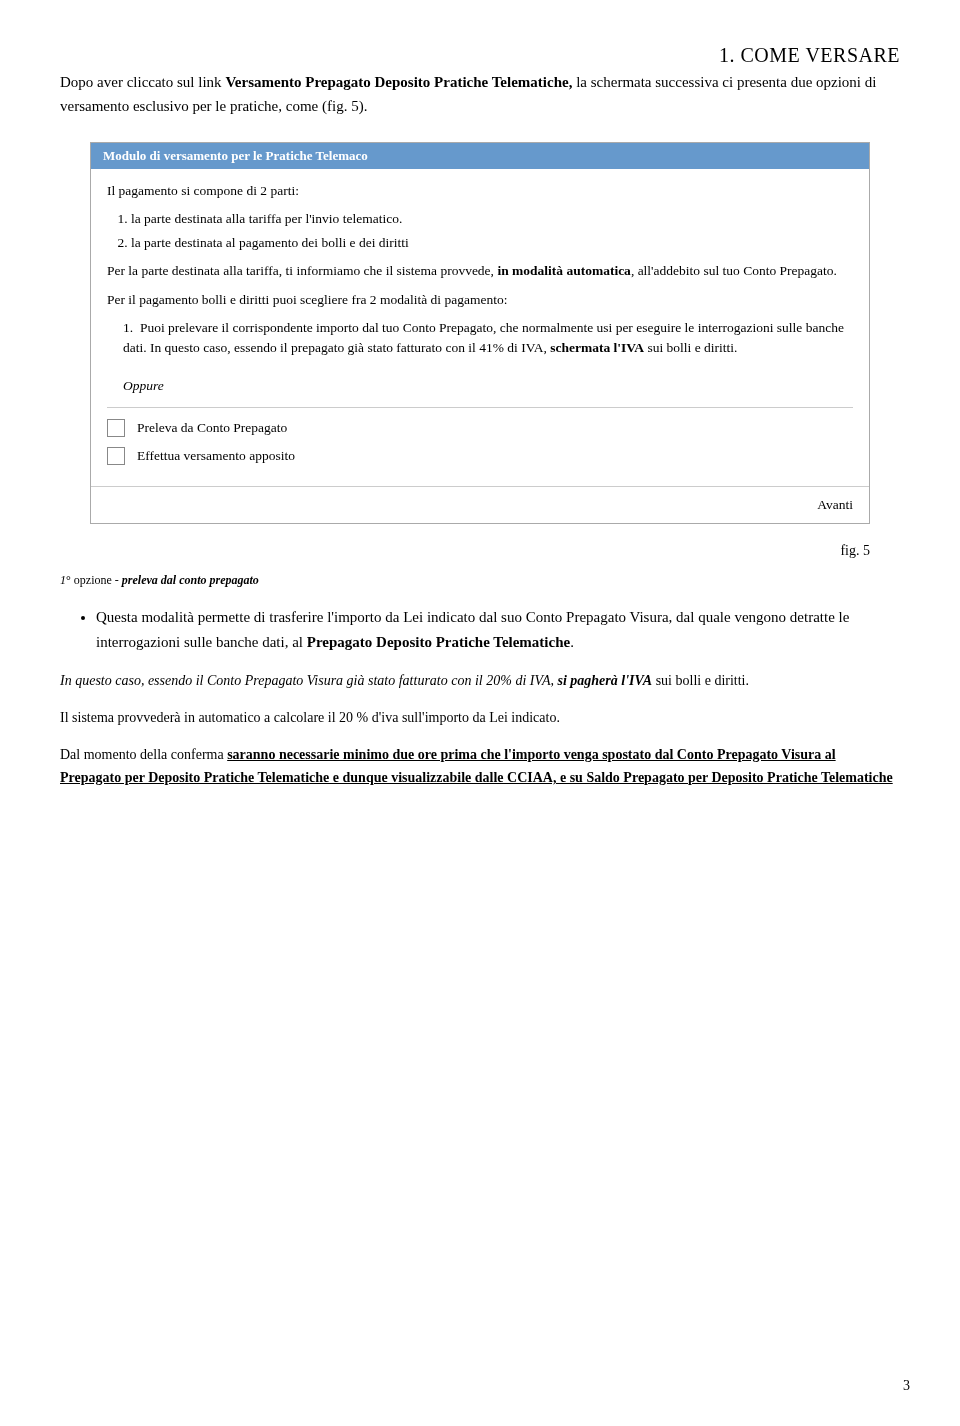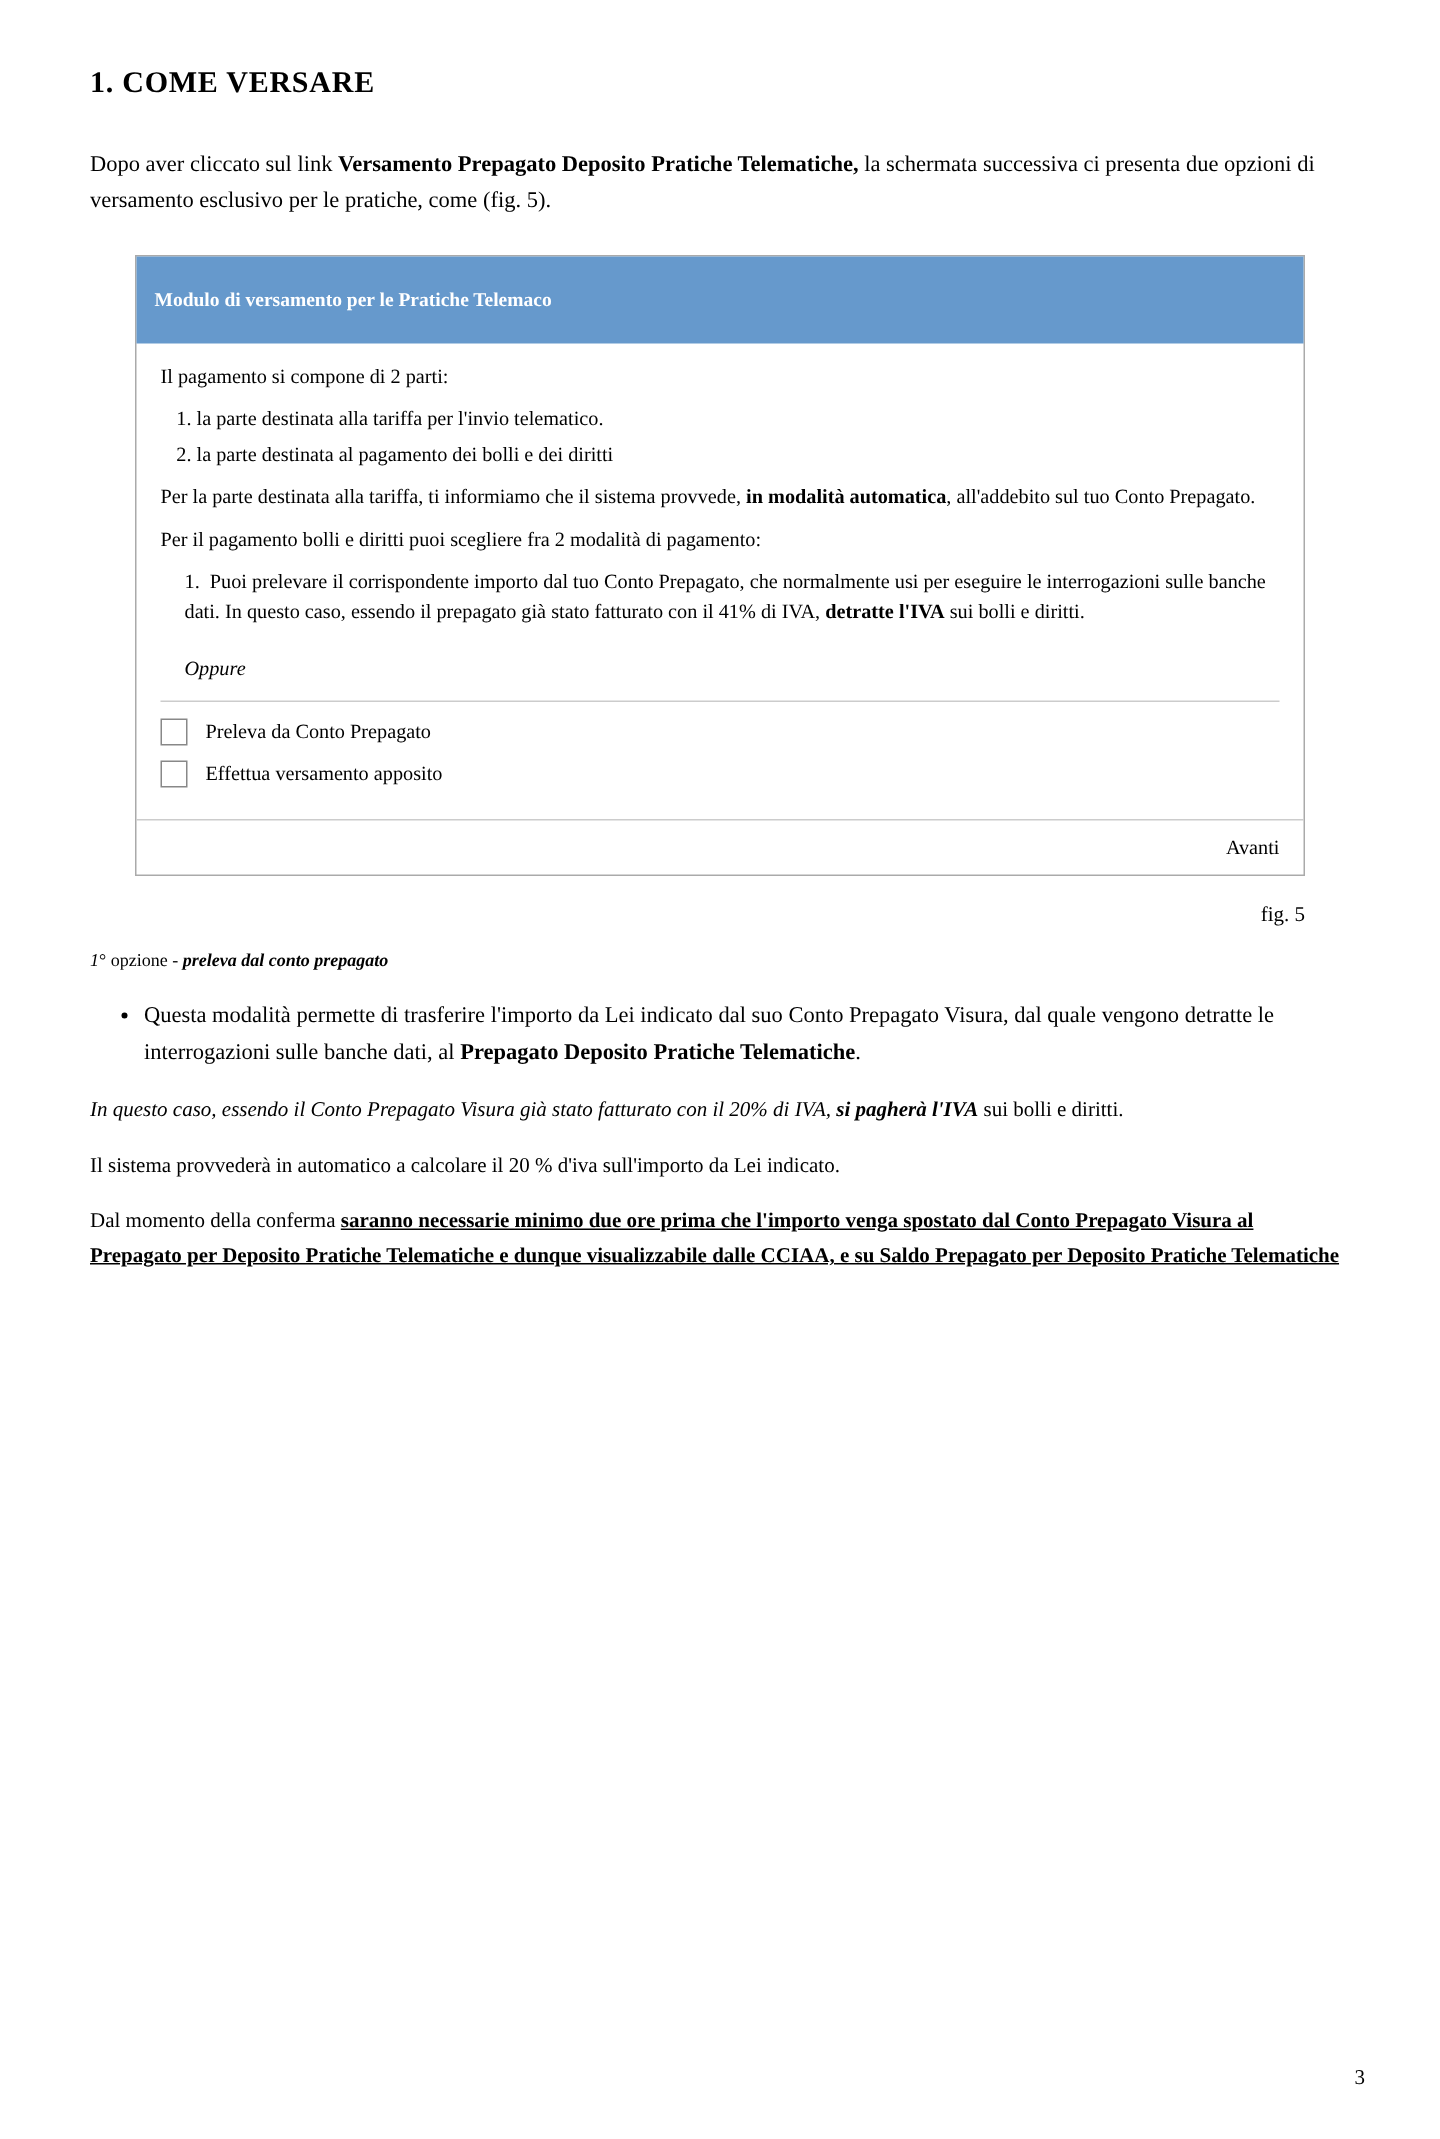--- a/index.html
+++ b/index.html
@@ -8,24 +8,23 @@
       font-size: 15px;
       color: #000;
       background: #fff;
       padding: 40px 60px 60px 60px;
       max-width: 960px;
       margin: 0 auto;
       line-height: 1.5;
     }
 
     .page-title {
-      text-align: left;
+      text-align: right;
       font-size: 20px;
-      font-weight: bold;
-      margin-bottom: 28px;
+      font-weight: normal;
       letter-spacing: 0.5px;
     }
 
     .intro-paragraph {
       margin-bottom: 24px;
       font-size: 15px;
       line-height: 1.6;
     }
 
     
@@ -33,21 +32,21 @@
       border: 1px solid #aaa;
       margin: 0 30px 16px 30px;
       background: #fff;
     }
 
     .figure-header {
       background: #6699cc;
       color: #fff;
       font-size: 13px;
       font-weight: bold;
-      padding: 19px 12px;
+      padding: 3px 12px;
     }
 
     .figure-body {
       padding: 12px 16px;
       font-size: 13.5px;
     }
 
     .figure-body p {
       margin-bottom: 8px;
     }
@@ -212,21 +211,21 @@
     </ol>
 
     <p class="figure-info-text">
       <span>Per la parte destinata alla tariffa, ti informiamo che il sistema provvede, </span><strong>in modalità automatica</strong><span>, all'addebito sul tuo Conto Prepagato.</span>
     </p>
 
     <p class="figure-info-text">Per il pagamento bolli e diritti puoi scegliere fra 2 modalità di pagamento:</p>
 
     <div class="figure-numbered-section">
       <p class="item-number">
-        1.&nbsp;&nbsp;<span>Puoi prelevare il corrispondente importo dal tuo Conto Prepagato, che normalmente usi per eseguire le interrogazioni sulle banche dati. In questo caso, essendo il prepagato già stato fatturato con il 41% di IVA, </span><strong>detratte l'IVA</strong><span> sui bolli e diritti.</span>
+        1.&nbsp;&nbsp;<span>Puoi prelevare il corrispondente importo dal tuo Conto Prepagato, che normalmente usi per eseguire le interrogazioni sulle banche dati. In questo caso, essendo il prepagato già stato fatturato con il 41% di IVA, </span><strong>schermata l'IVA</strong><span> sui bolli e diritti.</span>
       </p>
       <p class="oppure-text">Oppure</p>
     </div>
 
     <hr class="figure-divider">
 
     <div class="radio-option">
       <div class="radio-box"></div>
       <span>Preleva da Conto Prepagato</span>
     </div>

